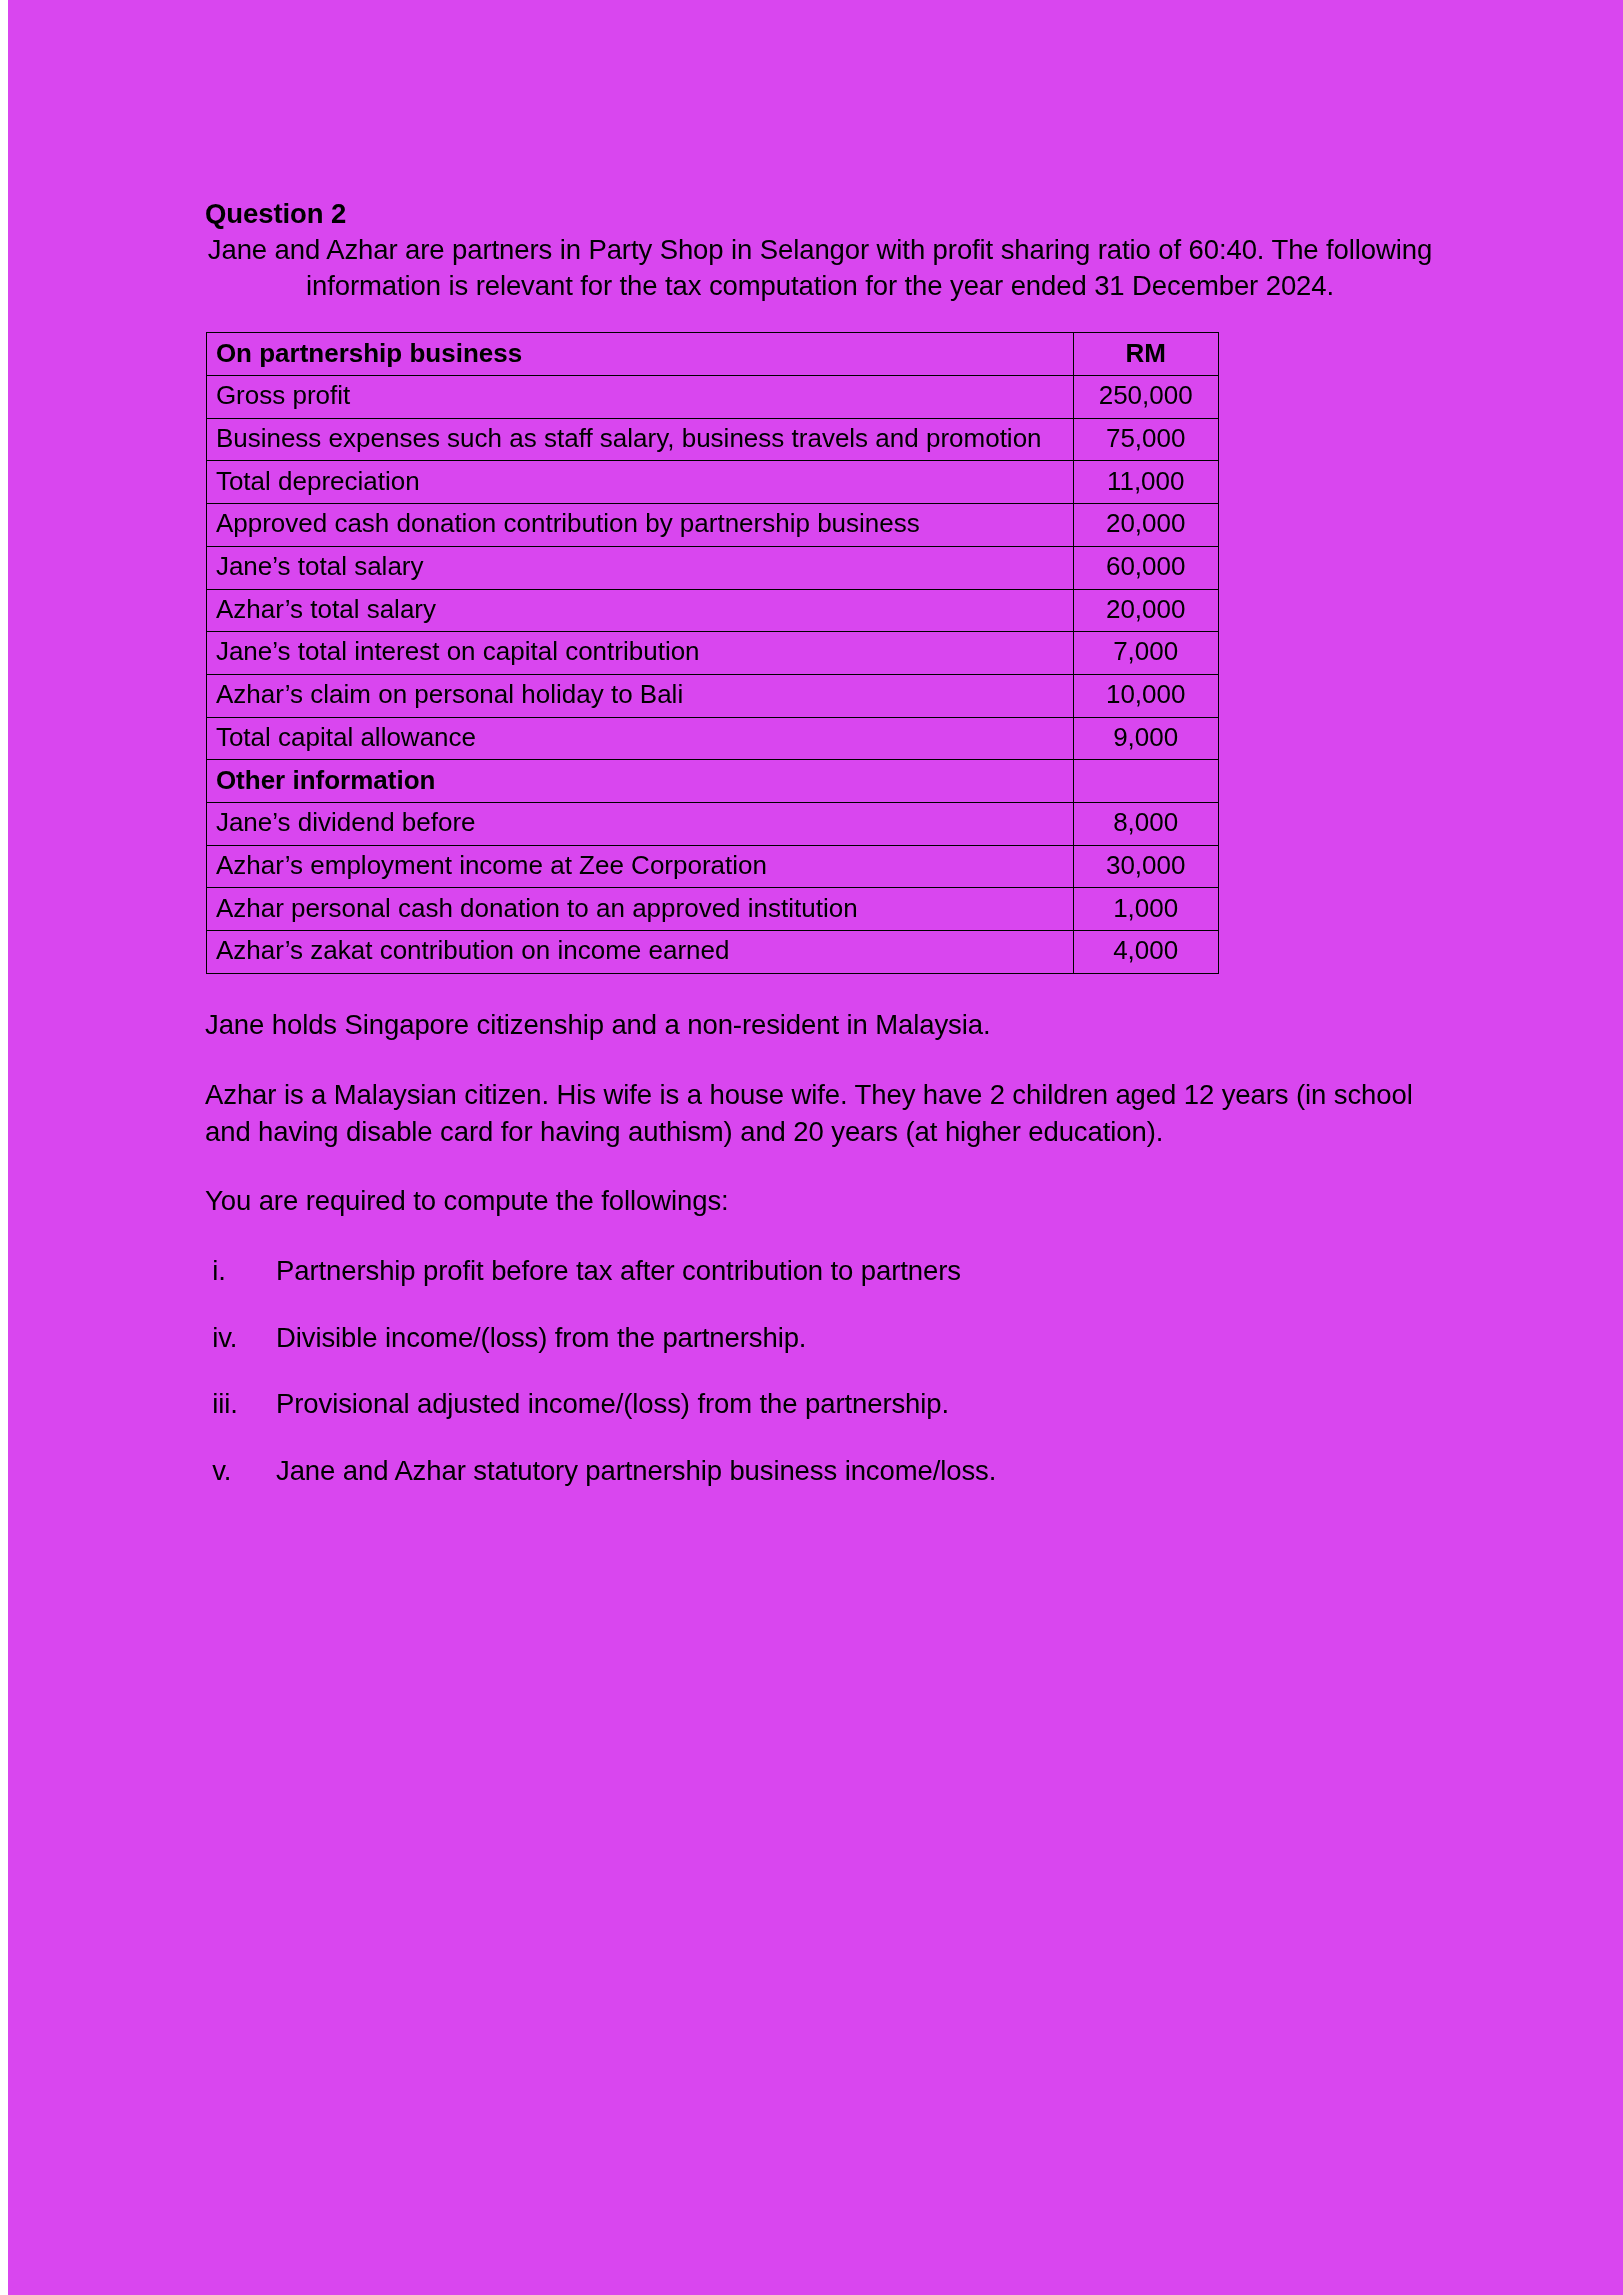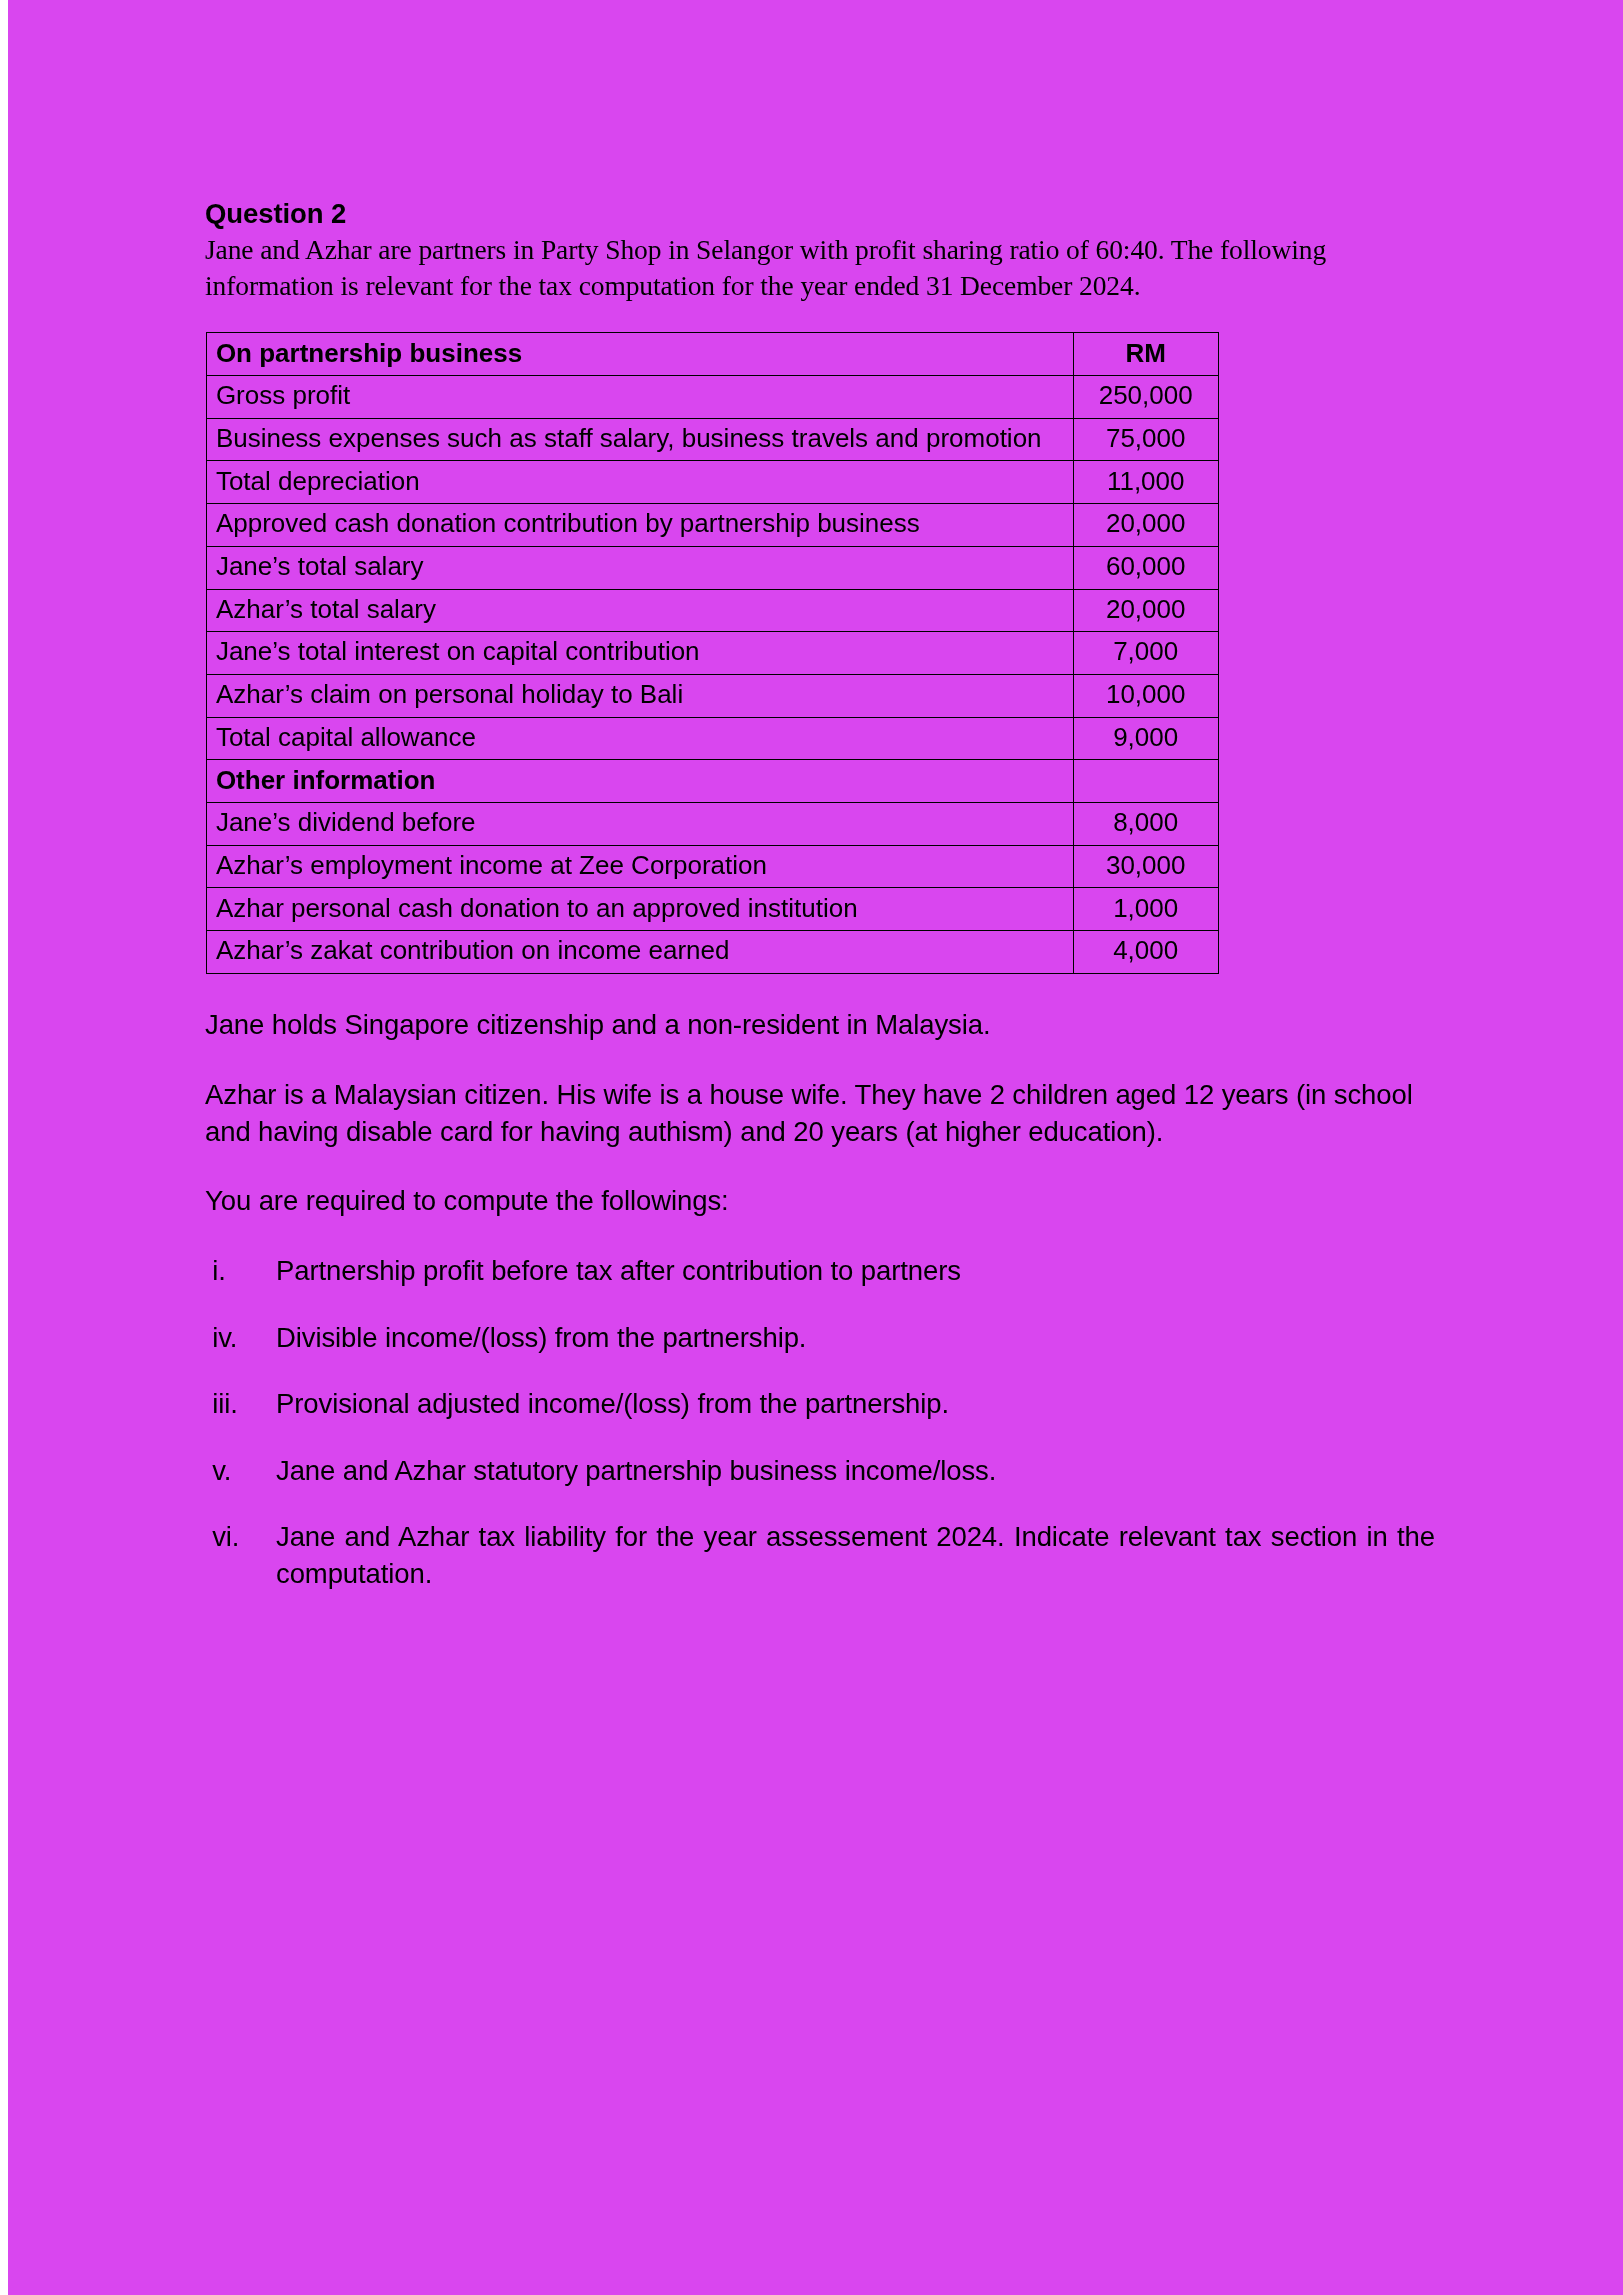--- a/index.html
+++ b/index.html
@@ -30,23 +30,22 @@
     font-weight: bold;
     line-height: 1.30;
     margin: 0 0 0 0;
     letter-spacing: -0.1px;
   }
 
   .intro-para {
     font-size: 27.5px;
     line-height: 1.33;
     margin: 0;
-    text-align: left;
-    letter-spacing: -0.1px;
-    font-family: Liberation Serif, serif;
+    text-align: center;
+    letter-spacing: -0.1px;
   }
 
   
   .tbl-wrap {
     margin-top: 27.5px;
     margin-left: 0.7px;
     width: 930px;
   }
   table.info-table {
     border-collapse: collapse;
@@ -220,20 +219,16 @@
         <span class="req-text">Divisible income/(loss) from the partnership.</span>
       </li>
       <li class="req-item">
         <span class="marker">iii.</span>
         <span class="req-text">Provisional adjusted income/(loss) from the partnership.</span>
       </li>
       <li class="req-item">
         <span class="marker">v.</span>
         <span class="req-text">Jane and Azhar statutory partnership business income/loss.</span>
       </li>
-      <li class="req-item justified">
-        <span class="marker">vi.</span>
-        <span class="req-text">Jane and Azhar tax liability for the year assessement 2024. Indicate relevant tax section in the computation.</span>
-      </li>
     </ol>
 
 </div>
 
 
 </body></html>

